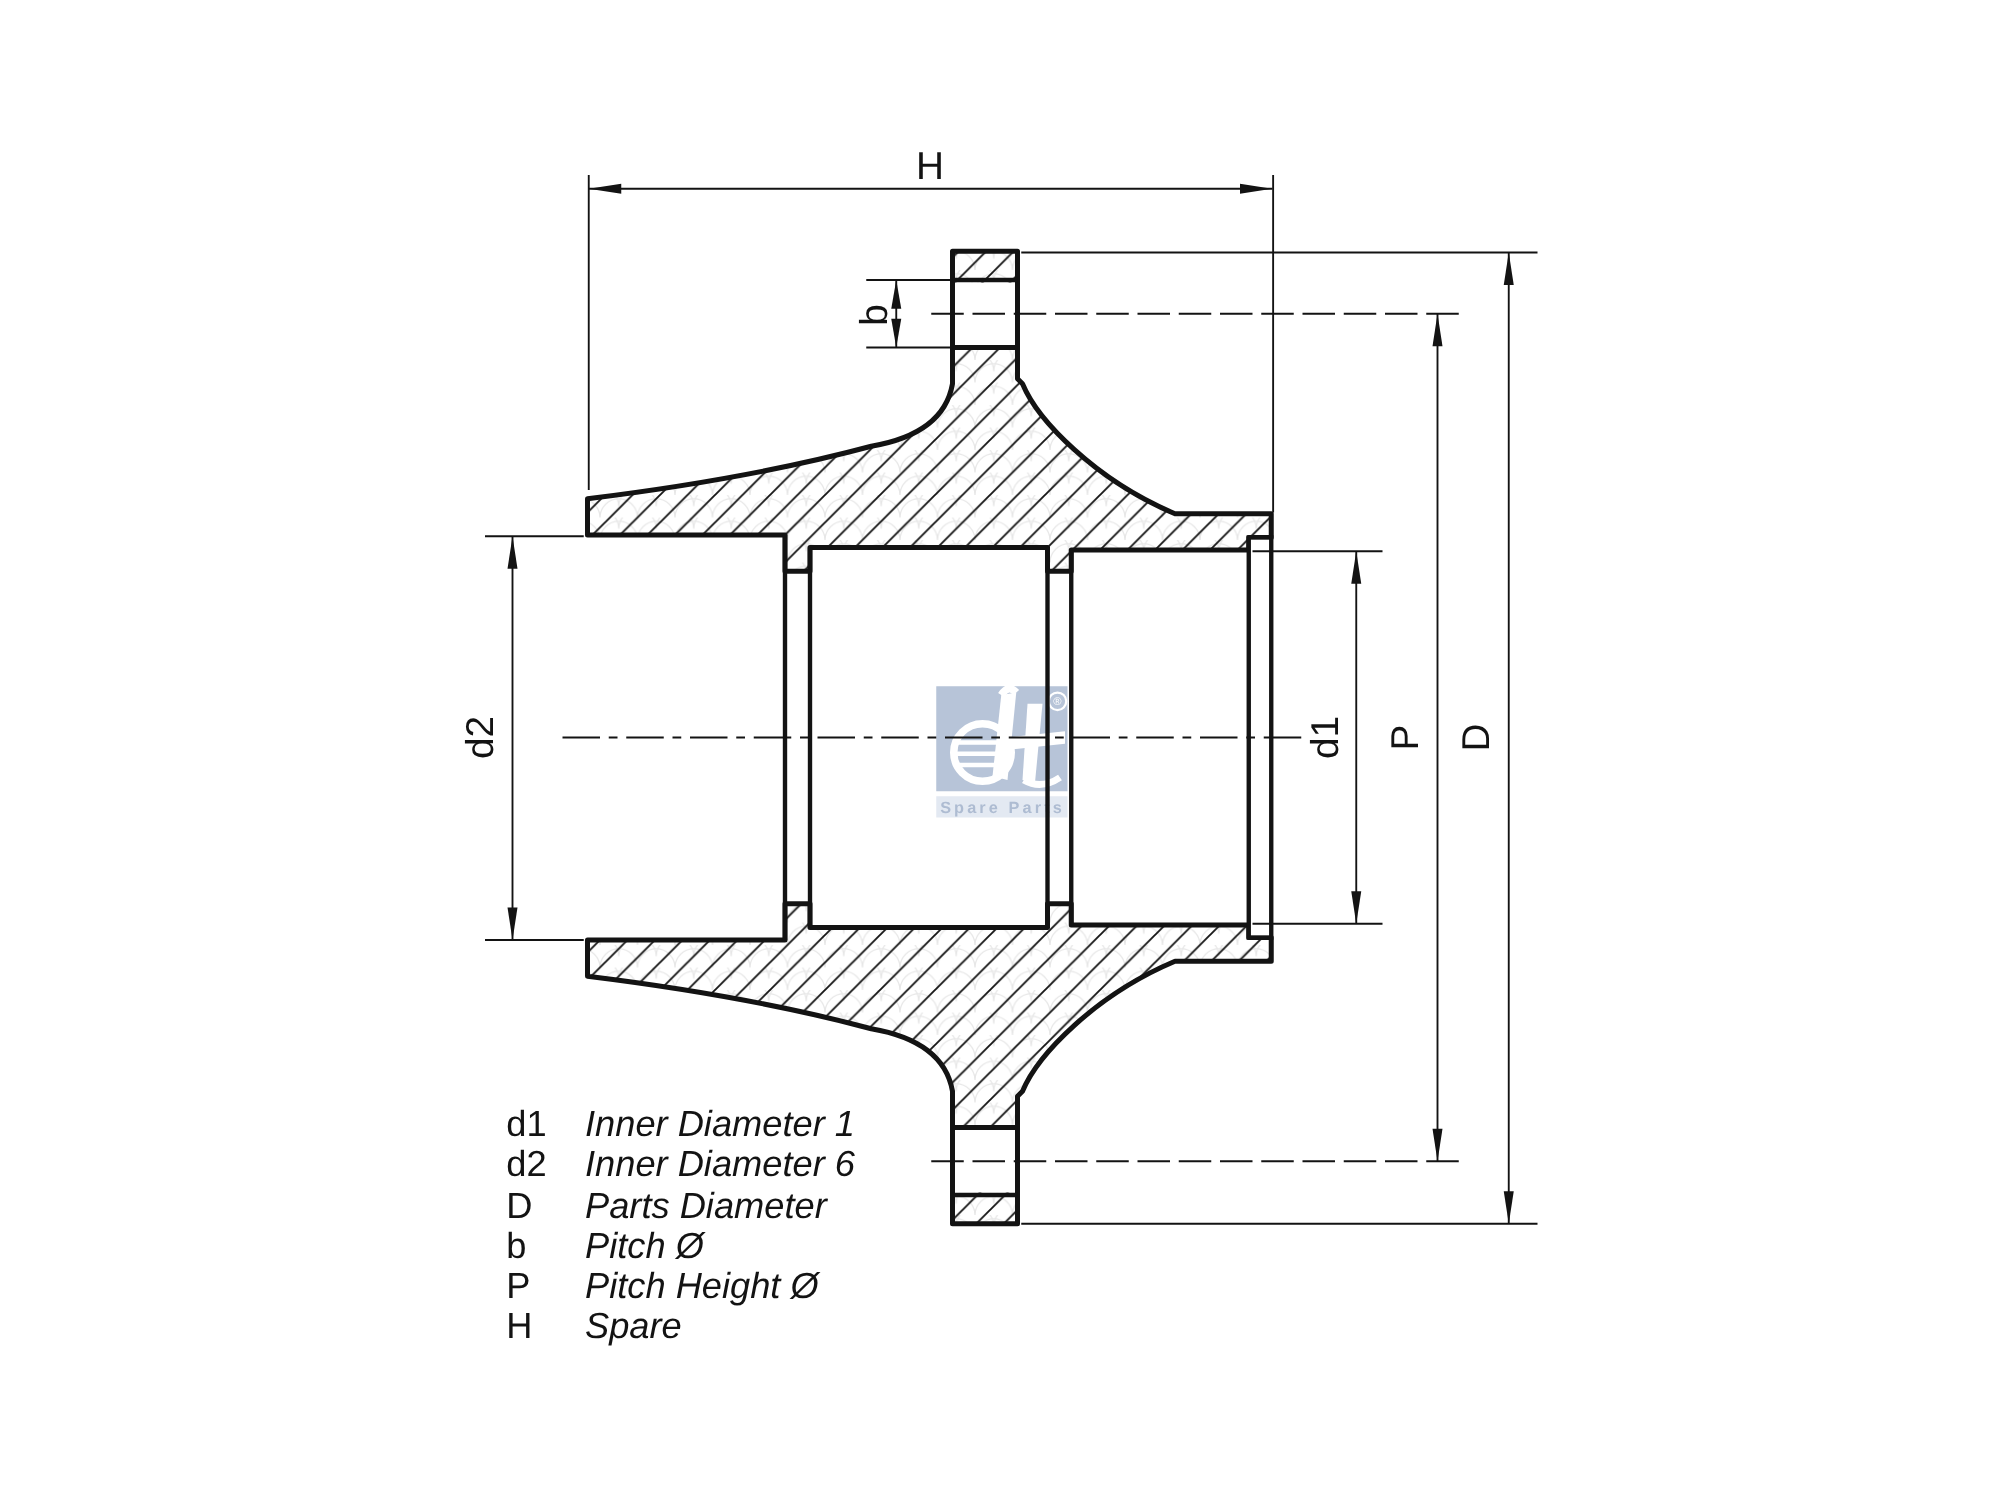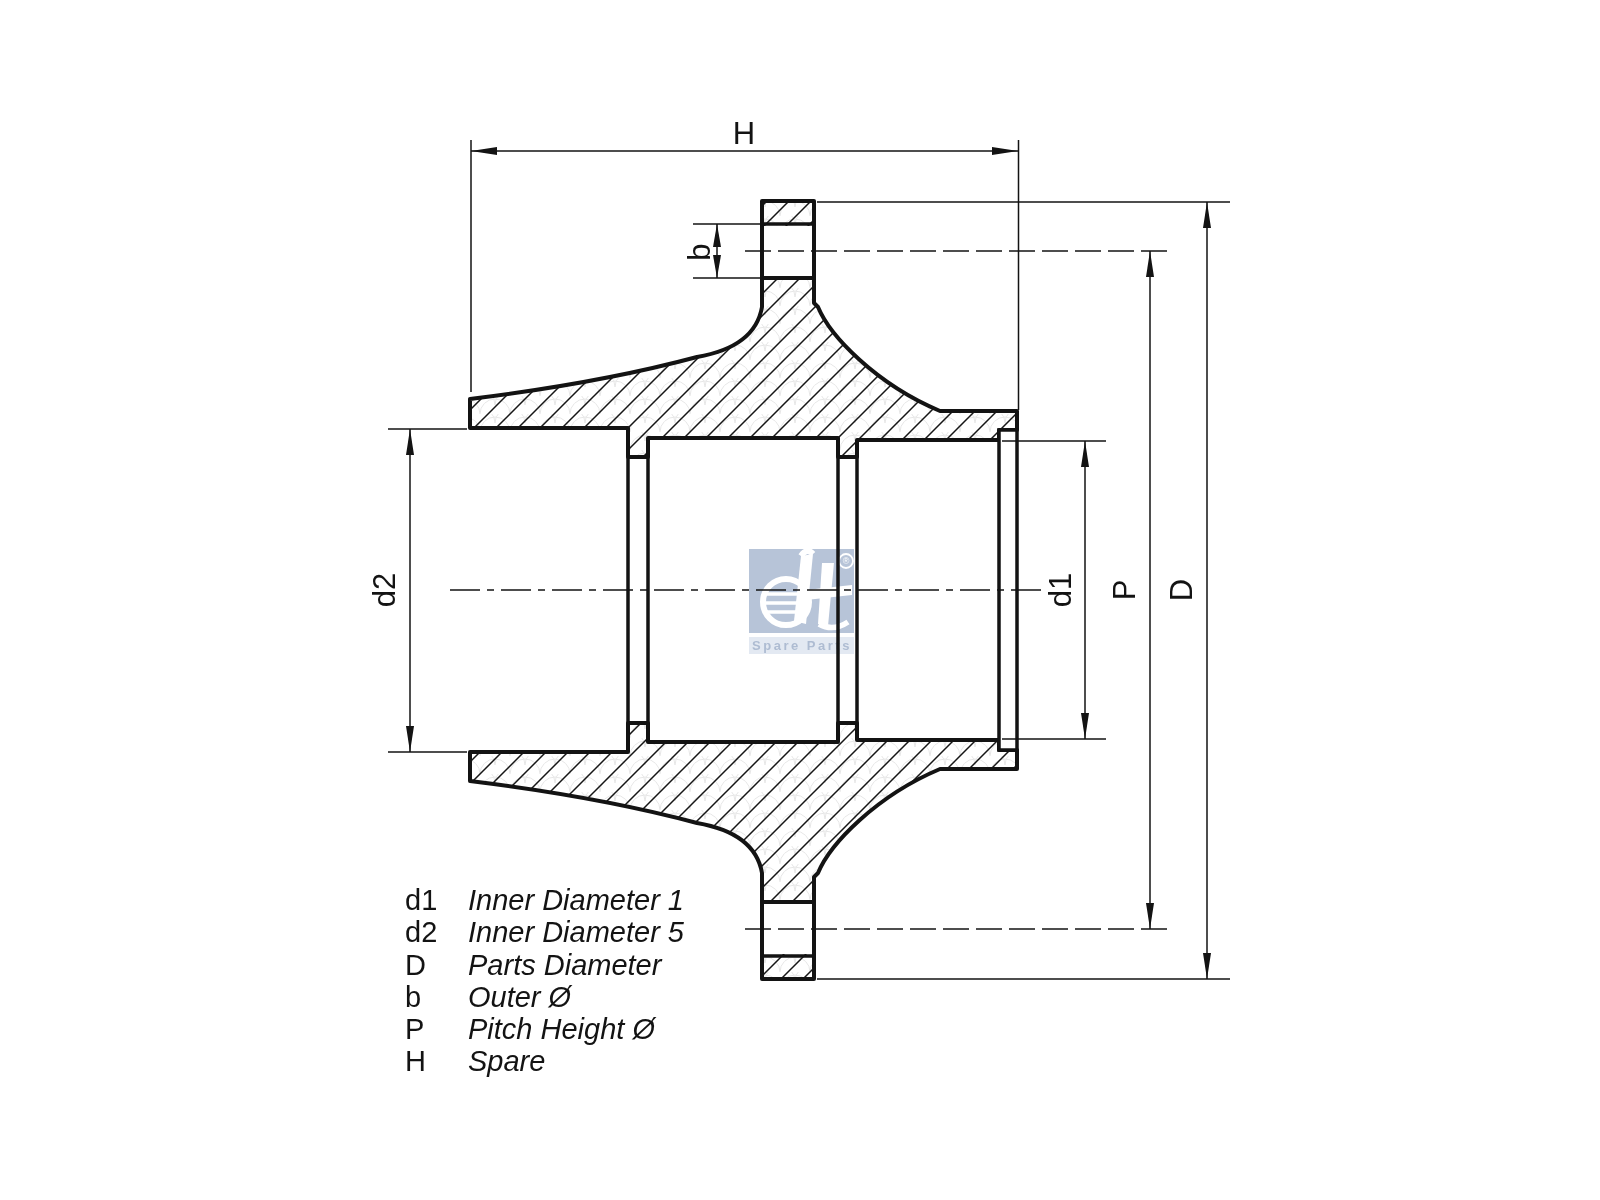--- a/index.html
+++ b/index.html
@@ -135,29 +135,29 @@
     </g>
   </svg>
 
   <div class="legend">
     <div class="legend-row">
       <span class="legend-symbol">d1</span>
       <span class="legend-desc">Inner Diameter 1</span>
     </div>
     <div class="legend-row">
       <span class="legend-symbol">d2</span>
-      <span class="legend-desc">Inner Diameter 5</span>
+      <span class="legend-desc">Inner Diameter 6</span>
     </div>
     <div class="legend-row">
       <span class="legend-symbol">D</span>
       <span class="legend-desc">Parts Diameter</span>
     </div>
     <div class="legend-row">
       <span class="legend-symbol">b</span>
-      <span class="legend-desc">Outer Ø</span>
+      <span class="legend-desc">Pitch Ø</span>
     </div>
     <div class="legend-row">
       <span class="legend-symbol">P</span>
       <span class="legend-desc">Pitch Height Ø</span>
     </div>
     <div class="legend-row">
       <span class="legend-symbol">H</span>
       <span class="legend-desc">Spare</span>
     </div>
   </div>

